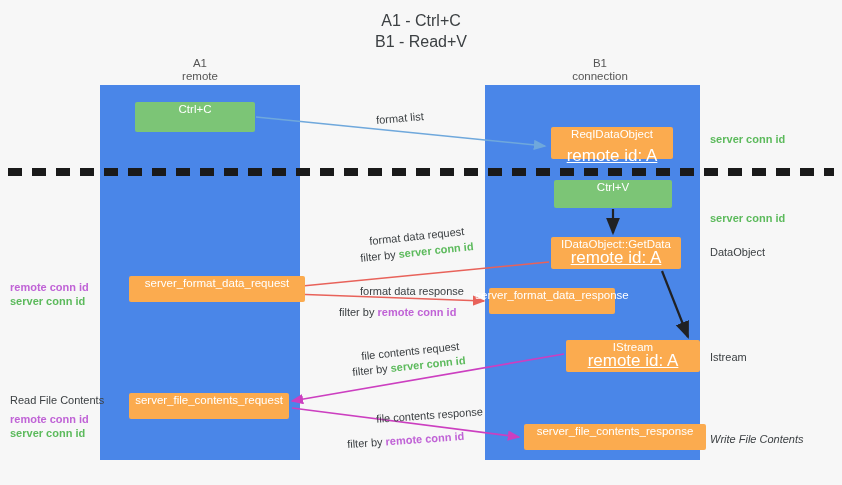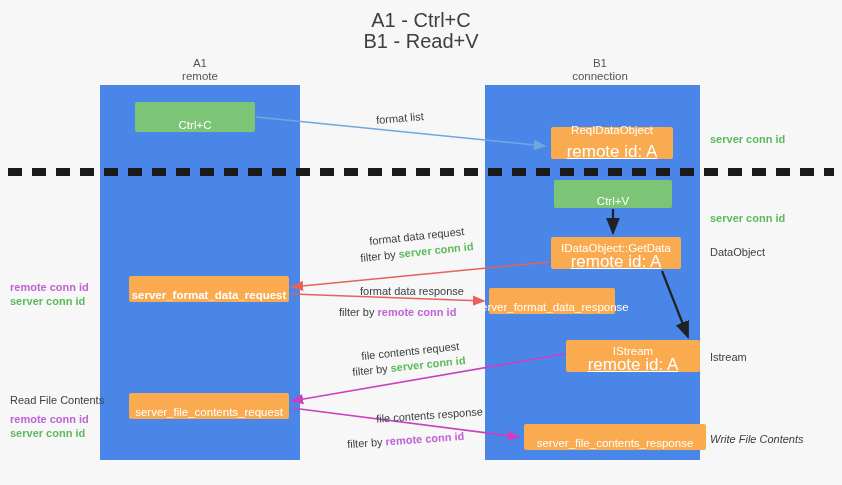--- a/index.html
+++ b/index.html
@@ -19,37 +19,37 @@
 
   .lane-header{
     position:absolute;text-align:center;font-size:11.5px;line-height:13px;
     color:#555;width:200px;
   }
   #hdr-left{left:100px;top:57px;text-align:center;}
   #hdr-right{left:500px;top:57px;}
 
   .title{
     position:absolute;left:0;top:10px;width:842px;text-align:center;
-    font-size:20px;line-height:21px;color:#3c4043;
+    font-size:16px;line-height:21px;color:#3c4043;
   }
 
   .box{
     position:absolute;border-radius:2px;color:#ffffff;
-    display:flex;flex-direction:column;align-items:center;justify-content:flex-end;
+    display:flex;flex-direction:column;align-items:center;justify-content:flex-start;
     text-align:center;font-size:11.5px;line-height:14px;
   }
   .box.green{background:#7cc576;}
   .box.orange{background:#fbab4f;}
   .box .l2{font-size:17px;text-decoration:underline;}
 
   #box-ctrlc{left:135px;top:102px;width:120px;height:30px;}
   #box-req-idataobject{left:551px;top:127px;width:122px;height:32px;gap:8px;}
   #box-ctrlv{left:554px;top:180px;width:118px;height:28px;}
   #box-getdata{left:551px;top:237px;width:130px;height:32px;}
-  #box-fmt-req{left:129px;top:276px;width:160px;height:26px;font-weight:bold;}
+  #box-fmt-req{left:129px;top:276px;width:176px;height:26px;}
   #box-fmt-resp{left:489px;top:288px;width:126px;height:26px;}
   #box-istream{left:566px;top:340px;width:134px;height:32px;}
   #box-file-req{left:129px;top:393px;width:160px;height:26px;}
   #box-file-resp{left:524px;top:424px;width:182px;height:26px;}
 
   .divider{
     position:absolute;left:8px;top:168px;width:826px;height:8px;
     background-image:repeating-linear-gradient(to right,#1a1a1a 0 14px,transparent 14px 24px);
   }
 

